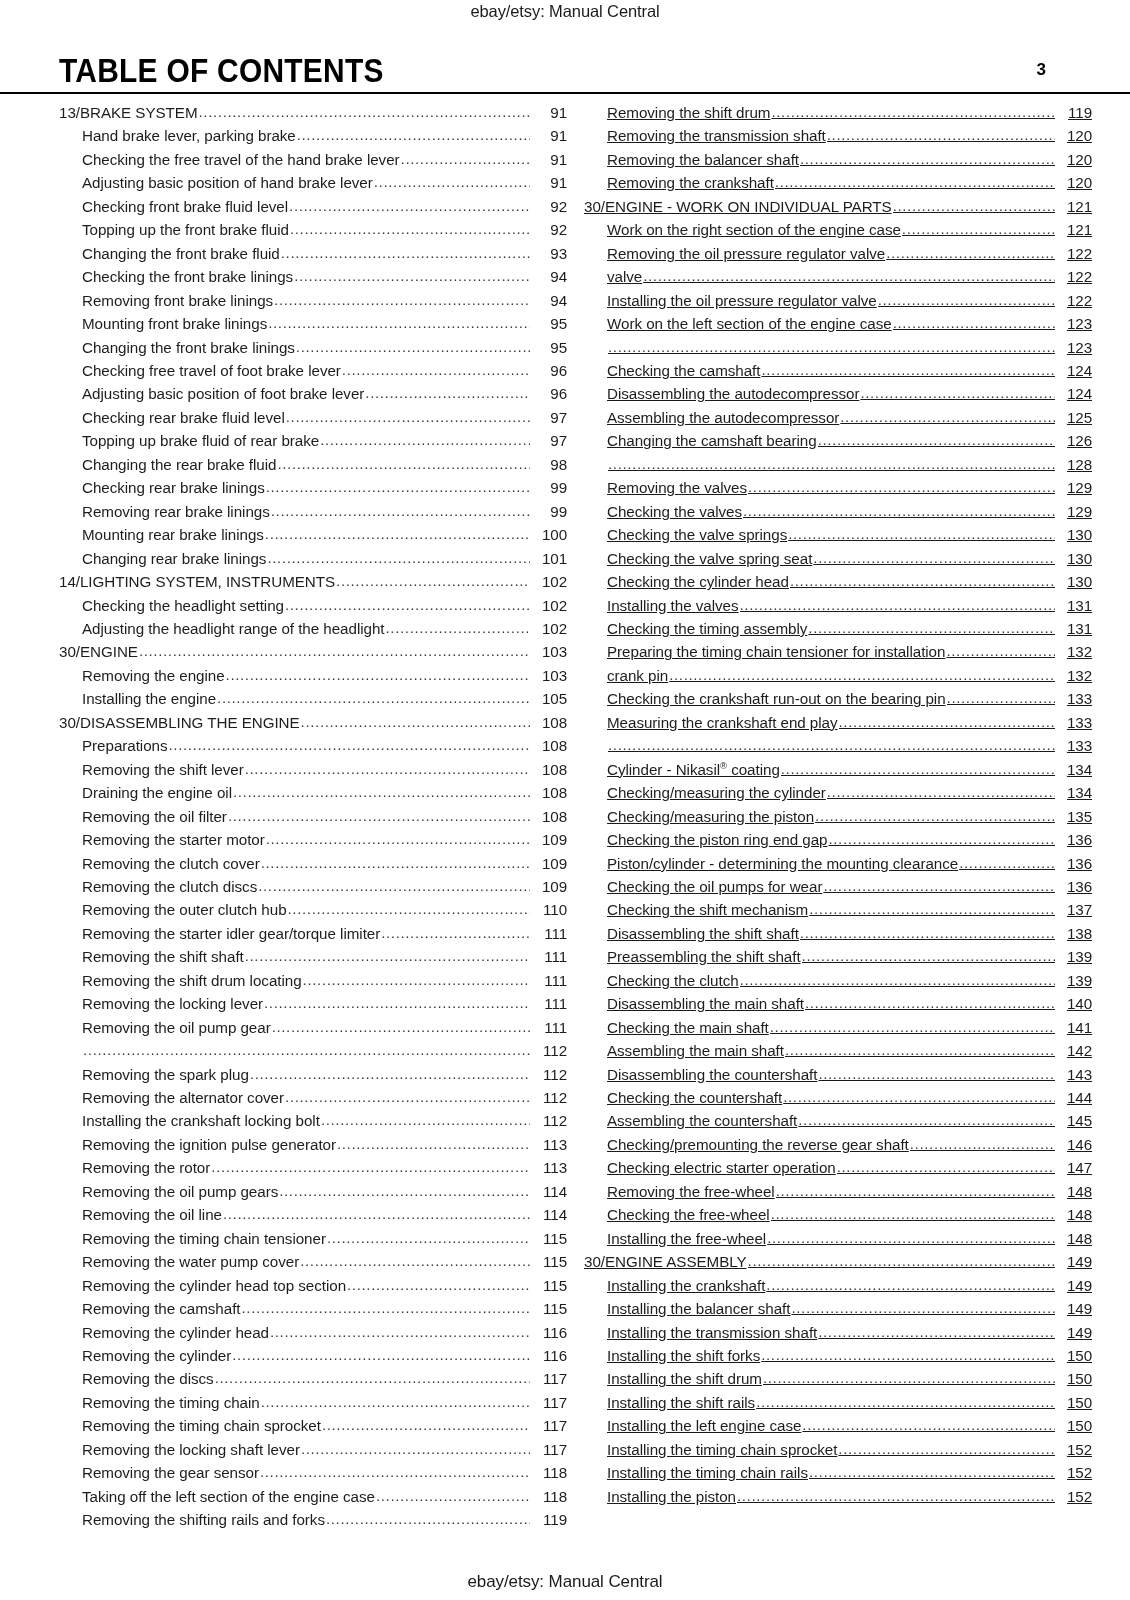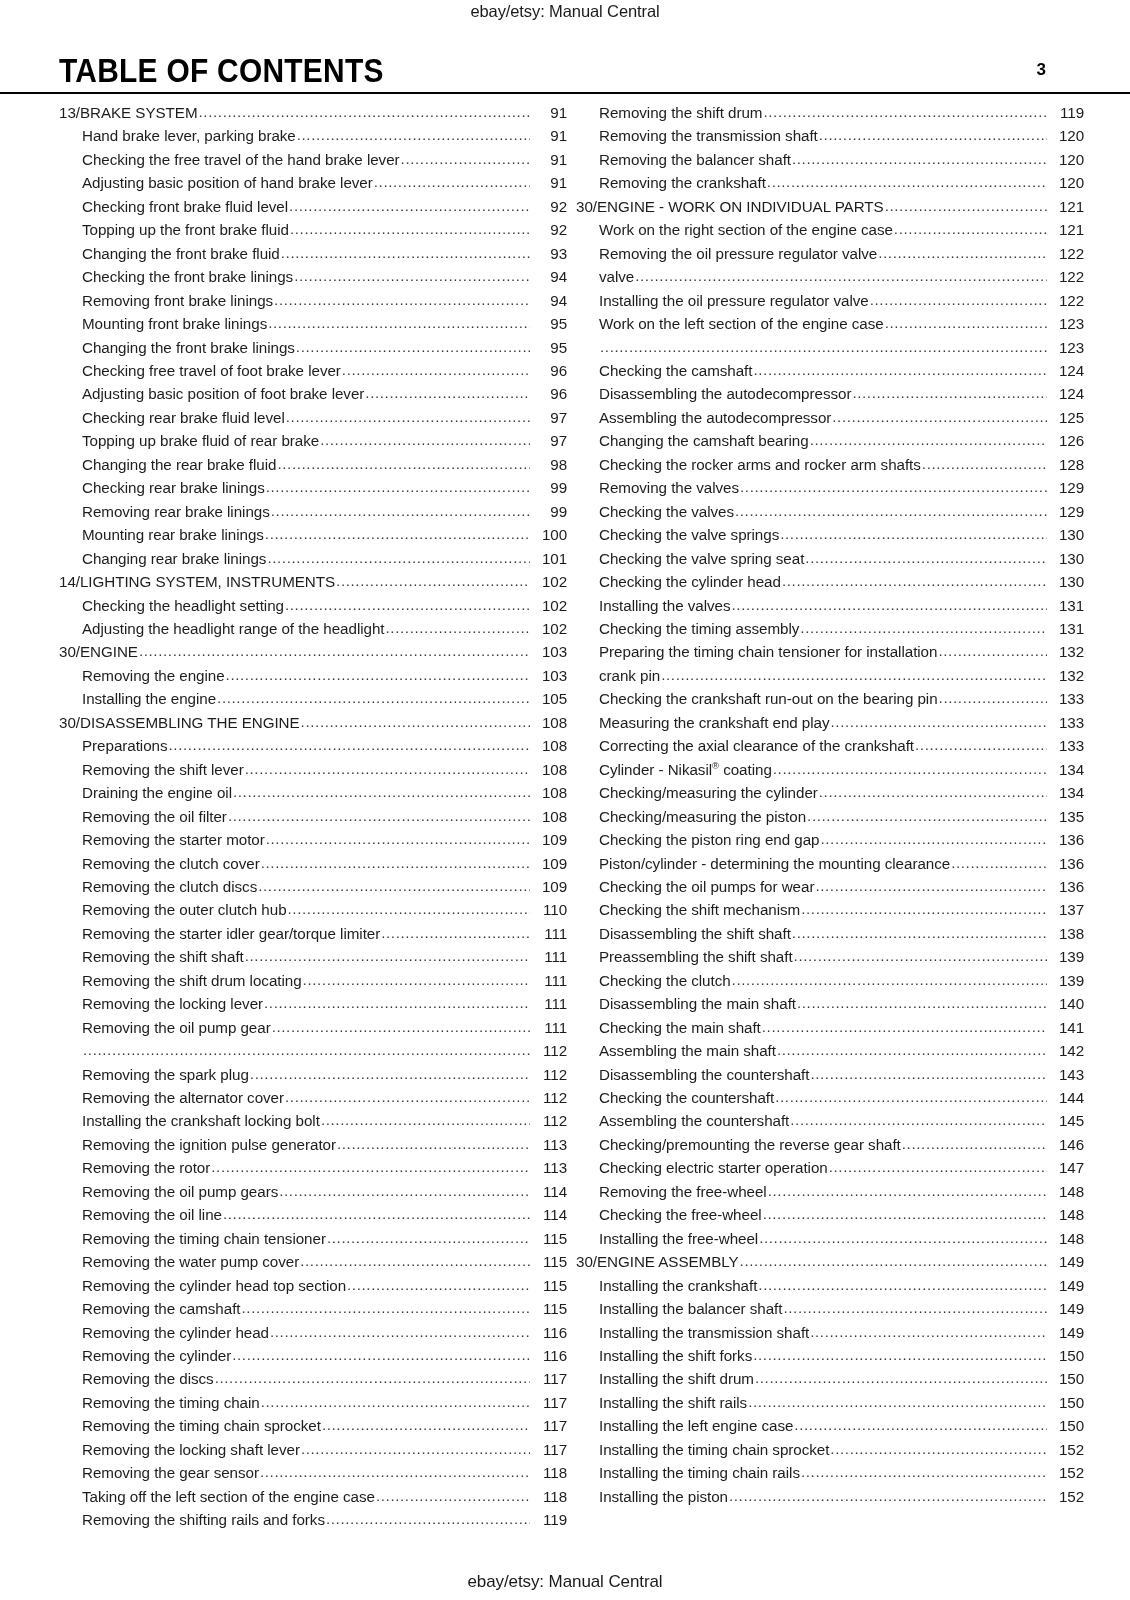--- a/index.html
+++ b/index.html
@@ -70,28 +70,28 @@
     background: #000;
   }
 
   
   .columns {
     position: absolute;
     top: 101px;
     left: 0;
     width: 1130px;
     display: flex;
-    gap: 8px;
+    gap: 0px;
   }
   .col {
     width: 508px;
     flex: 0 0 508px;
   }
   .col.left  { margin-left: 59px; }
-  .col.right { margin-left: 1px; }
+  .col.right { margin-left: 17px; text-decoration: underline; }
 
   
   .entry {
     display: flex;
     align-items: baseline;
     font-family: "Liberation Sans", sans-serif;
     font-size: 15.2px;
     line-height: 23.45px;
     color: #1d1d1d;
     white-space: nowrap;
@@ -530,21 +530,20 @@
         <span class="label">Assembling the autodecompressor</span>
         <span class="leader">...................................................................................................................................................</span>
         <span class="page">125</span>
       </div>
       <div class="entry lvl2">
         <span class="label">Changing the camshaft bearing</span>
         <span class="leader">...................................................................................................................................................</span>
         <span class="page">126</span>
       </div>
       <div class="entry lvl2">
-        <span class="label">Checking the rocker arms and rocker arm shafts</span>
         <span class="leader">...................................................................................................................................................</span>
         <span class="page">128</span>
       </div>
       <div class="entry lvl2">
         <span class="label">Removing the valves</span>
         <span class="leader">...................................................................................................................................................</span>
         <span class="page">129</span>
       </div>
       <div class="entry lvl2">
         <span class="label">Checking the valves</span>
@@ -590,21 +589,20 @@
         <span class="label">Checking the crankshaft run-out on the bearing pin</span>
         <span class="leader">...................................................................................................................................................</span>
         <span class="page">133</span>
       </div>
       <div class="entry lvl2">
         <span class="label">Measuring the crankshaft end play</span>
         <span class="leader">...................................................................................................................................................</span>
         <span class="page">133</span>
       </div>
       <div class="entry lvl2">
-        <span class="label">Correcting the axial clearance of the crankshaft</span>
         <span class="leader">...................................................................................................................................................</span>
         <span class="page">133</span>
       </div>
       <div class="entry lvl2">
         <span class="label">Cylinder - Nikasil<sup class="reg">®</sup> coating</span>
         <span class="leader">...................................................................................................................................................</span>
         <span class="page">134</span>
       </div>
       <div class="entry lvl2">
         <span class="label">Checking/measuring the cylinder</span>

